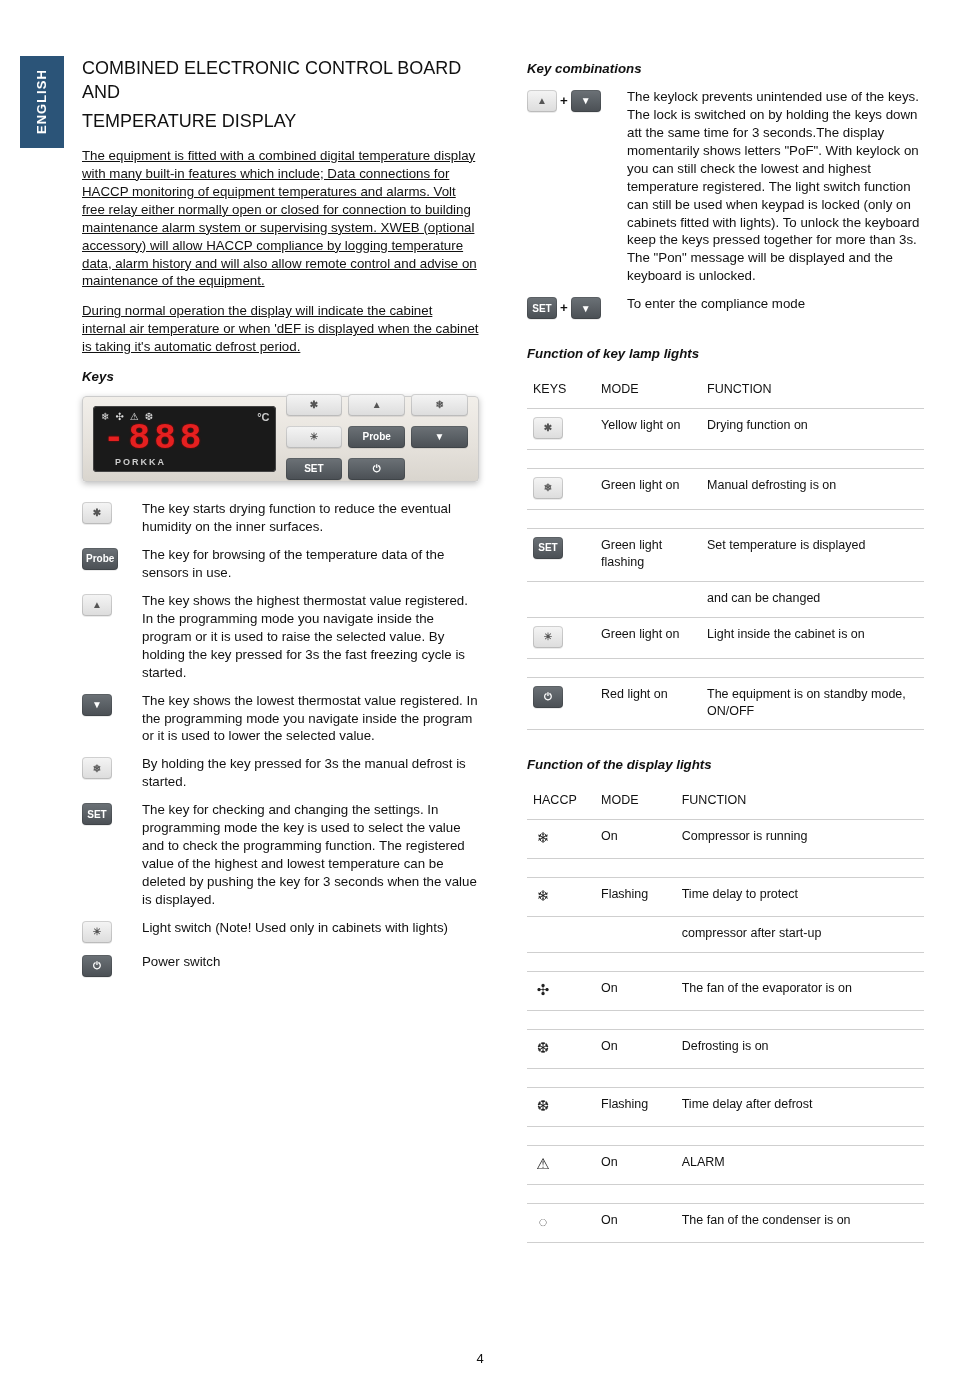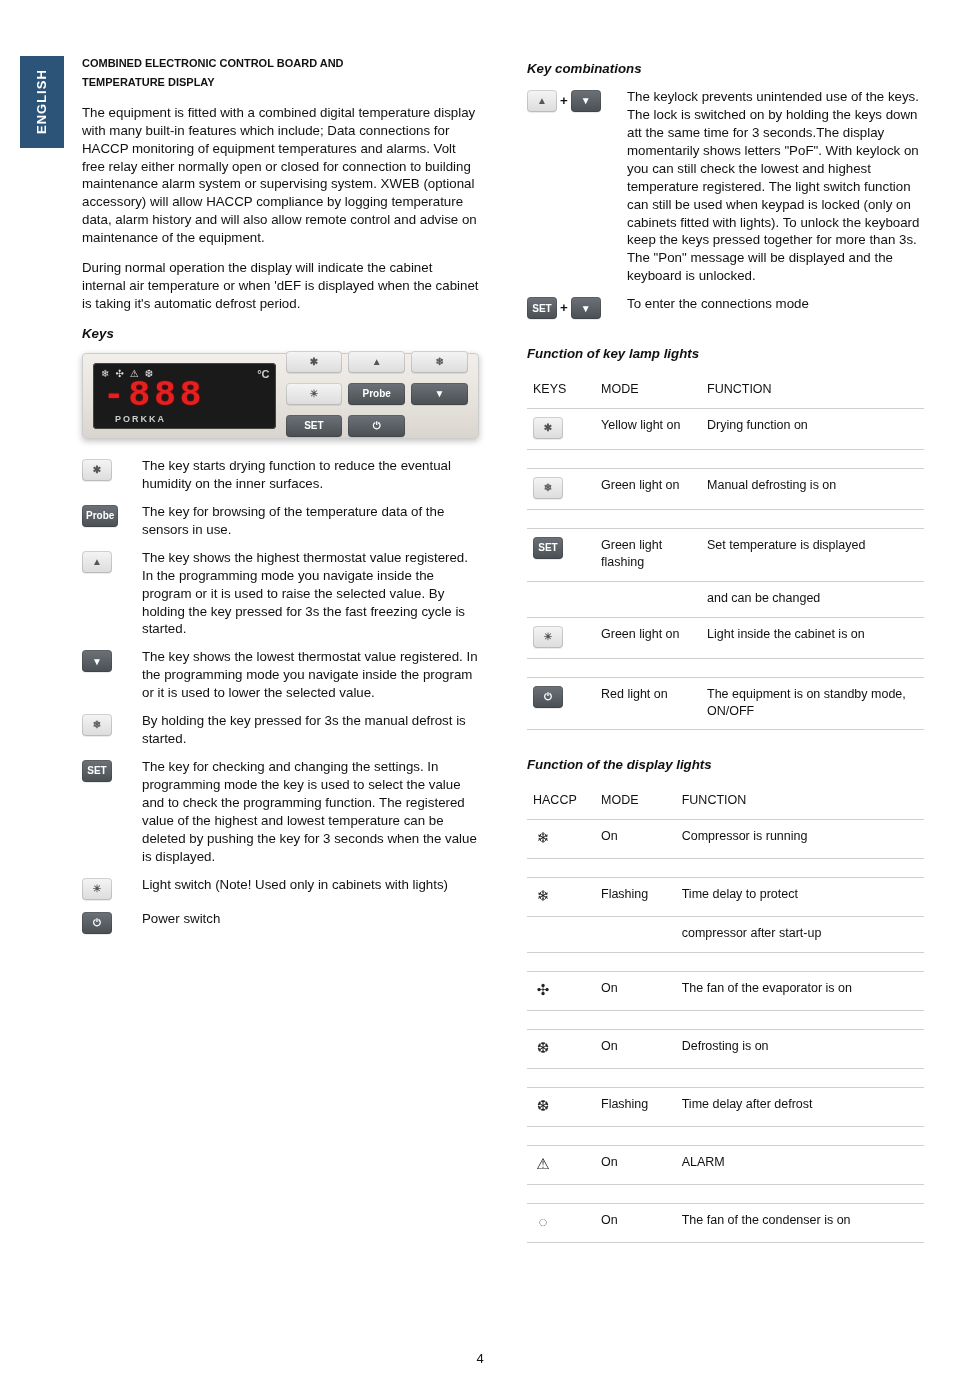--- a/index.html
+++ b/index.html
@@ -39,26 +39,26 @@
     display: flex;
     gap: 32px;
   }
   .col {
     flex: 1;
     min-width: 0;
   }
   .col-left { flex: 1 1 0; }
   .col-right { flex: 1 1 0; margin-left: 16px; }
   h2.section-title {
-    font-size: 11px;
-    font-weight: bold;
+    font-size: 18px;
+    font-weight: normal;
     margin: 0 0 4px 0;
   }
   h2.section-title.upper { text-transform: none; }
-  p { margin: 11px 0 10px 0; }
+  p { margin: 11px 0 10px 0; text-decoration: underline; }
   .para { margin-bottom: 12px; }
   .italic-heading {
     font-style: italic;
     font-weight: bold;
     margin: 4px 0 10px 0;
   }
   .key-row {
     display: flex;
     align-items: flex-start;
     margin-bottom: 10px;
@@ -286,21 +286,21 @@
 
       <div class="italic-heading">Key combinations</div>
 
       <div id="combo-list" style="margin-bottom:26px;">
           <div class="key-row">
             <div class="key-icon" style="flex: 0 0 88px;"><span class="btn light" style="min-width: 30px;">▲</span><span class="plus">+</span><span class="btn dark" style="min-width: 30px;">▼</span></div>
             <div class="key-desc">The keylock prevents unintended use of the keys. The lock is switched on by holding the keys down att the same time for 3 seconds.The display momentarily shows letters "PoF". With keylock on you can still check the lowest and highest temperature registered. The light switch function can still be used when keypad is locked (only on cabinets fitted with lights). To unlock the keyboard keep the keys pressed together for more than 3s. The "Pon" message will be displayed and the keyboard is unlocked.</div>
           </div>
           <div class="key-row">
             <div class="key-icon" style="flex: 0 0 88px; text-decoration: underline;"><span class="btn dark" style="min-width: 30px;">SET</span><span class="plus">+</span><span class="btn dark" style="min-width: 30px;">▼</span></div>
-            <div class="key-desc">To enter the connections mode</div>
+            <div class="key-desc">To enter the compliance mode</div>
           </div>
         </div>
 
       <div class="italic-heading">Function of key lamp lights</div>
 
       <table class="tbl">
         <thead>
           <tr>
             <th class="icon-cell">KEYS</th>
             <th>MODE</th>

